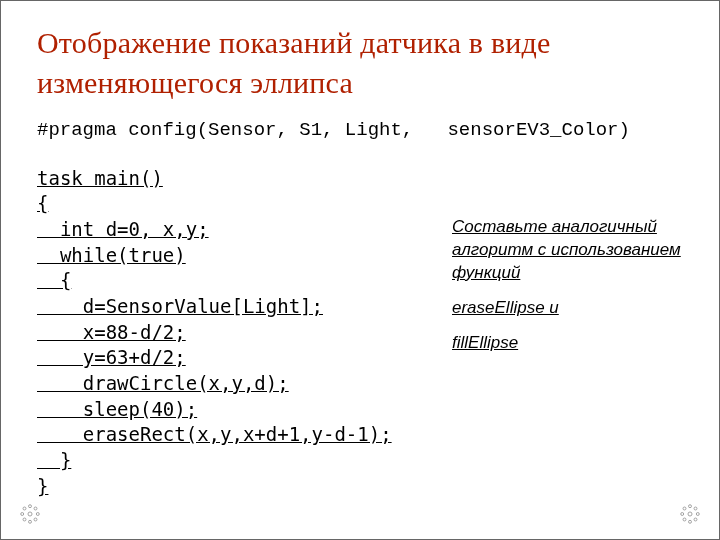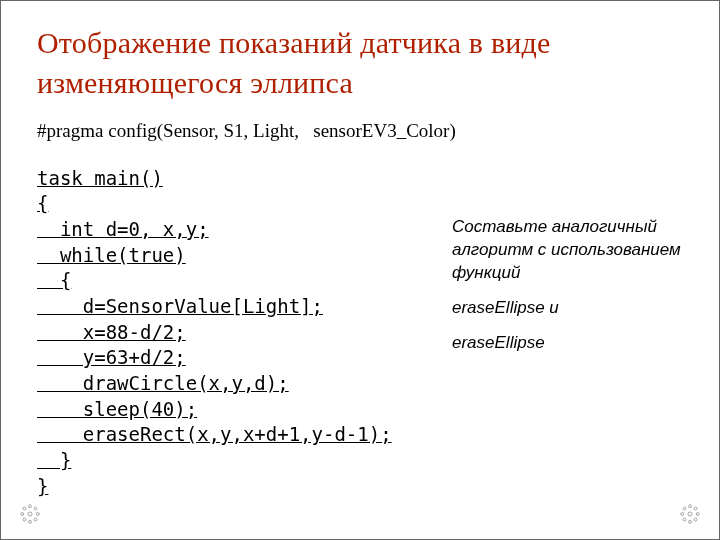--- a/index.html
+++ b/index.html
@@ -35,39 +35,40 @@
     font-family: Consolas, "Lucida Console", Menlo, monospace;
     font-size: 19px;
     line-height: 1.35;
     white-space: pre;
     color: #000;
     flex: 0 0 auto;
     width: 395px;
     text-decoration: underline;
   }
   .pragma {
-    font-family: Liberation Serif, serif;
+    font-family: Liberation Mono, monospace;
     font-size: 19px;
     line-height: 1.35;
     white-space: pre;
     color: #000;
     margin-bottom: 22px;
   }
   .side {
     margin-left: 20px;
     margin-top: 50px;
     font-family: Arial, Helvetica, sans-serif;
     font-size: 17px;
     line-height: 1.35;
     font-style: italic;
     color: #000;
     width: 240px;
   }
   .side p {
     margin: 0 0 12px 0;
+    text-decoration: underline;
   }
   .footer-icons {
     position: absolute;
     left: 0;
     right: 0;
     bottom: 14px;
     display: flex;
     justify-content: space-between;
     padding: 0 18px;
   }
@@ -102,21 +103,21 @@
     y=63+d/2;
     drawCircle(x,y,d);
     sleep(40);
     eraseRect(x,y,x+d+1,y-d-1);
   }
 }</div>
 
     <div class="side">
       <p>Составьте аналогичный алгоритм с использованием функций</p>
       <p>eraseEllipse и</p>
-      <p>eraseEllipse</p>
+      <p>fillEllipse</p>
     </div>
   </div>
 
   <div class="footer-icons">
     <span class="ornament">
       <svg viewBox="0 0 24 24">
         <g fill="none" stroke="#9a9a9a" stroke-width="1">
           <circle cx="12" cy="12" r="2.2"></circle>
           <circle cx="12" cy="3.5" r="1.6"></circle>
           <circle cx="12" cy="20.5" r="1.6"></circle>

